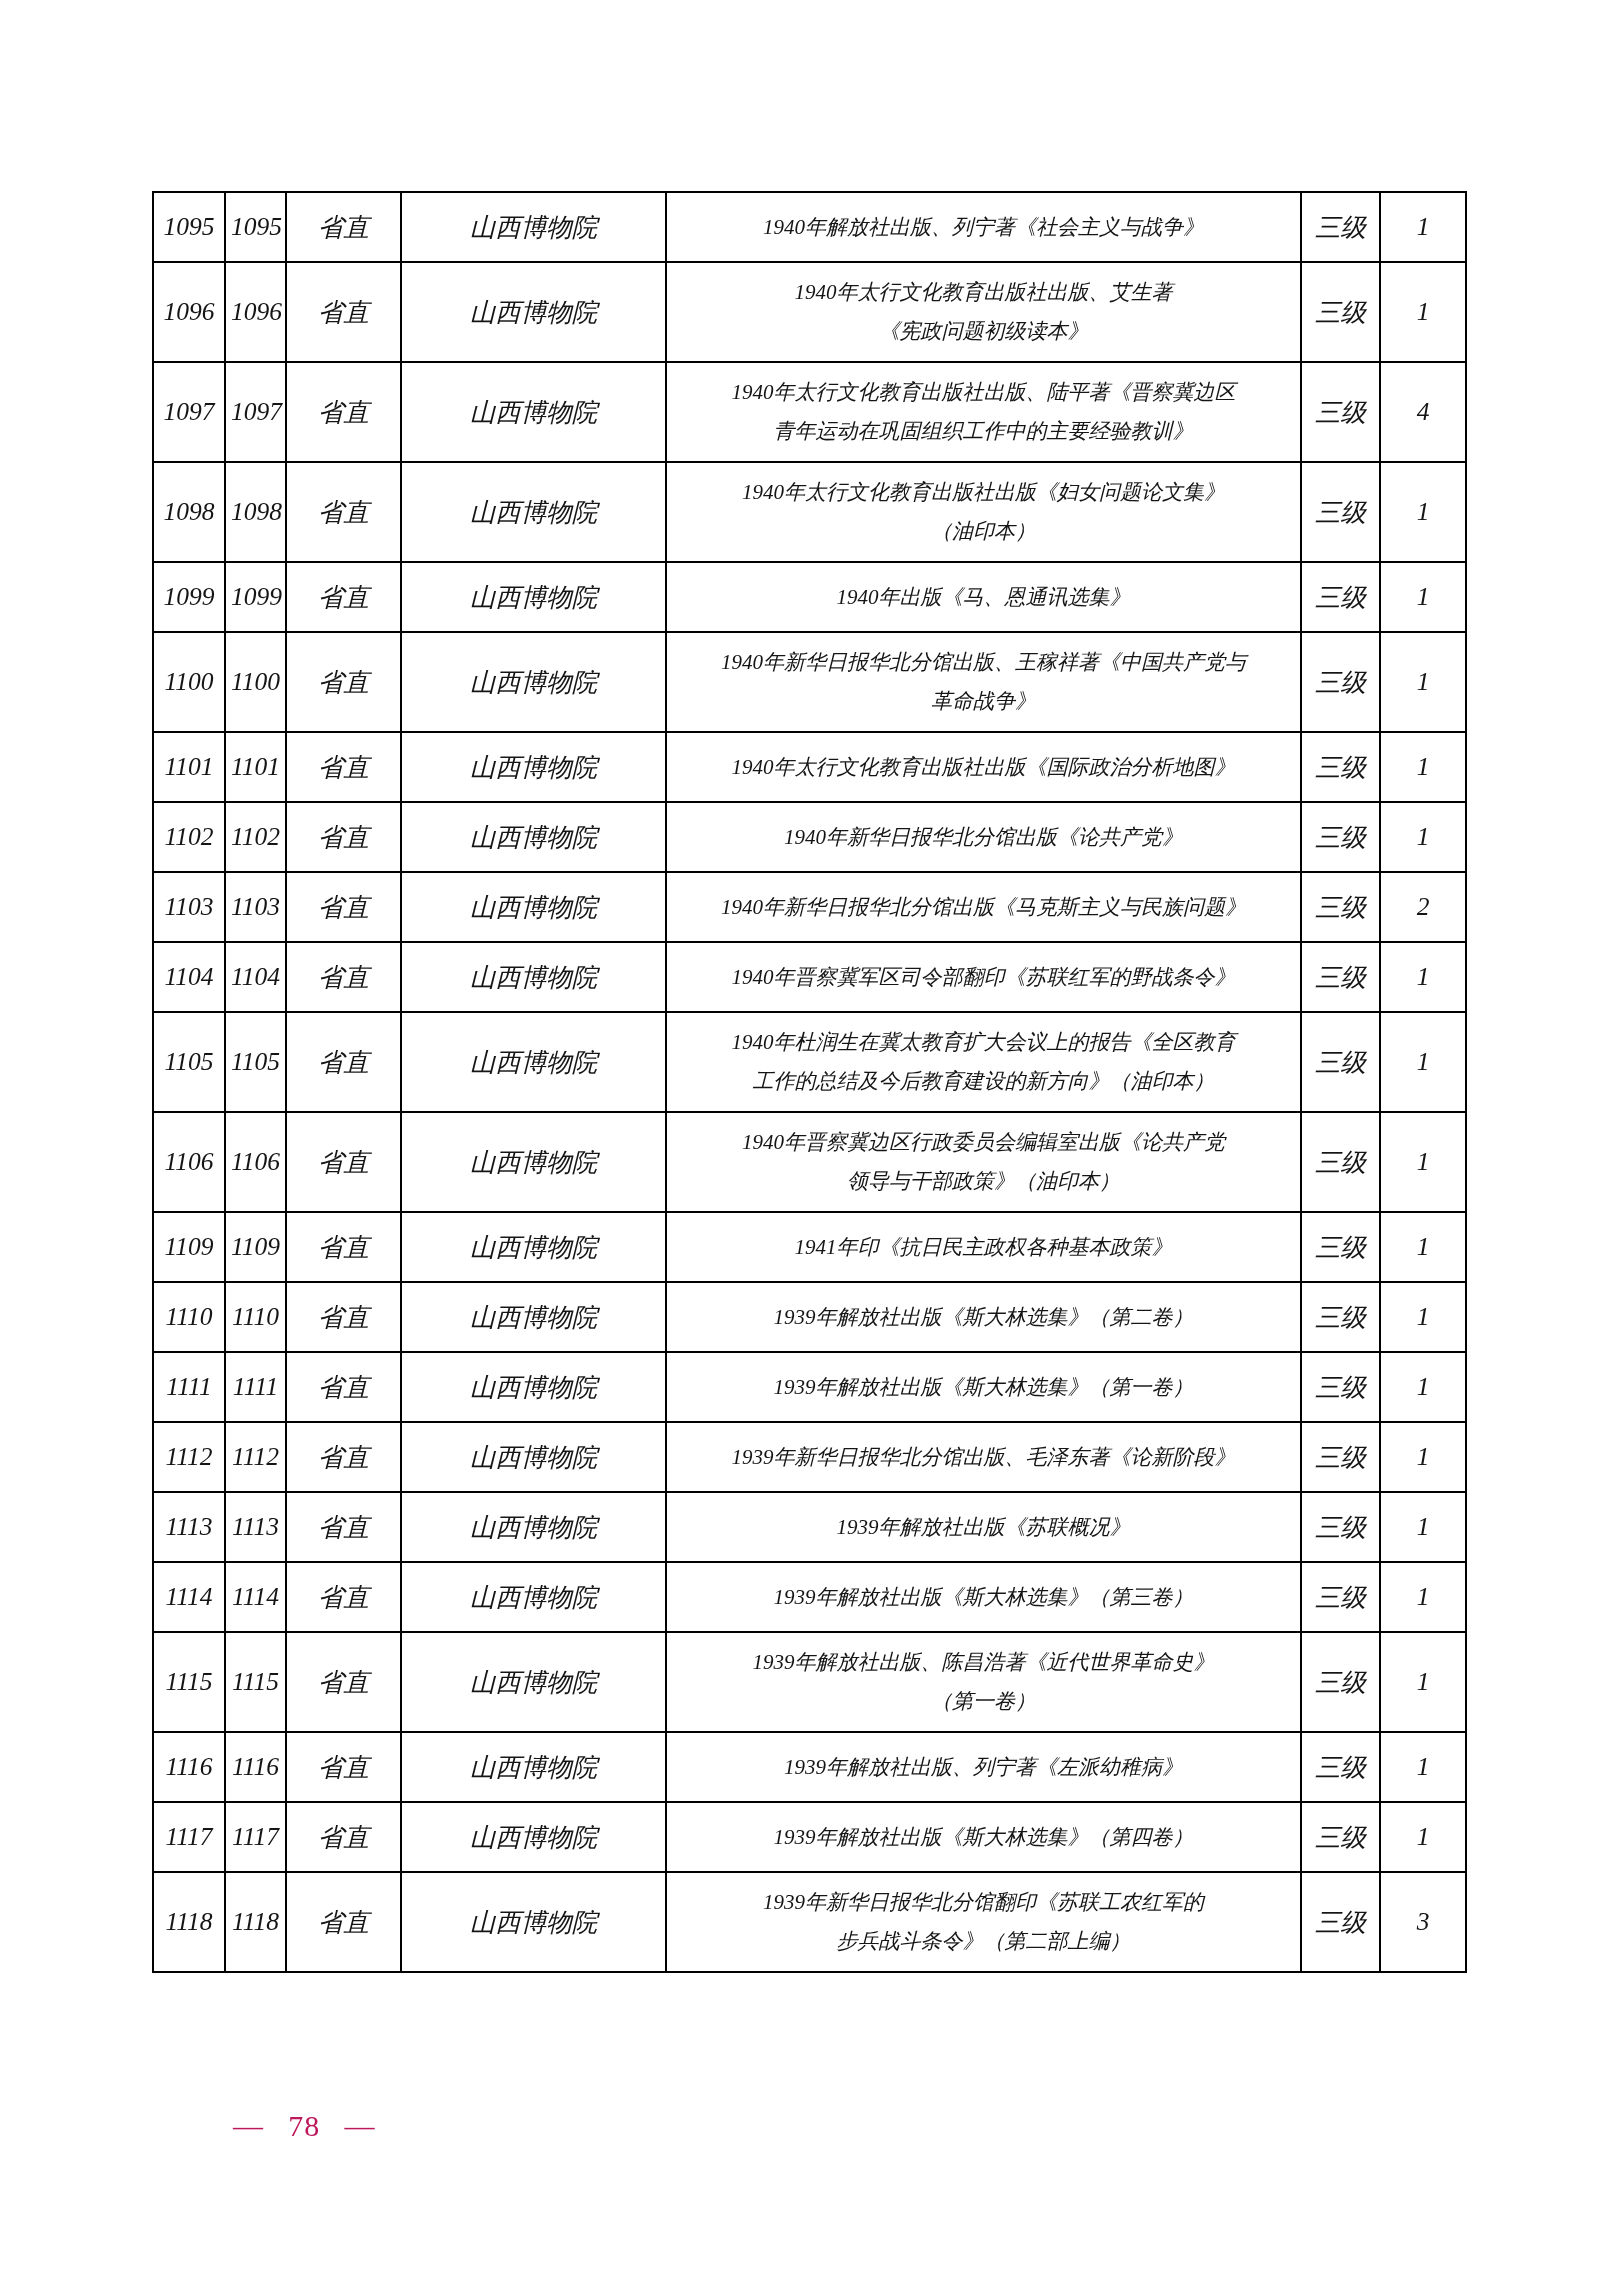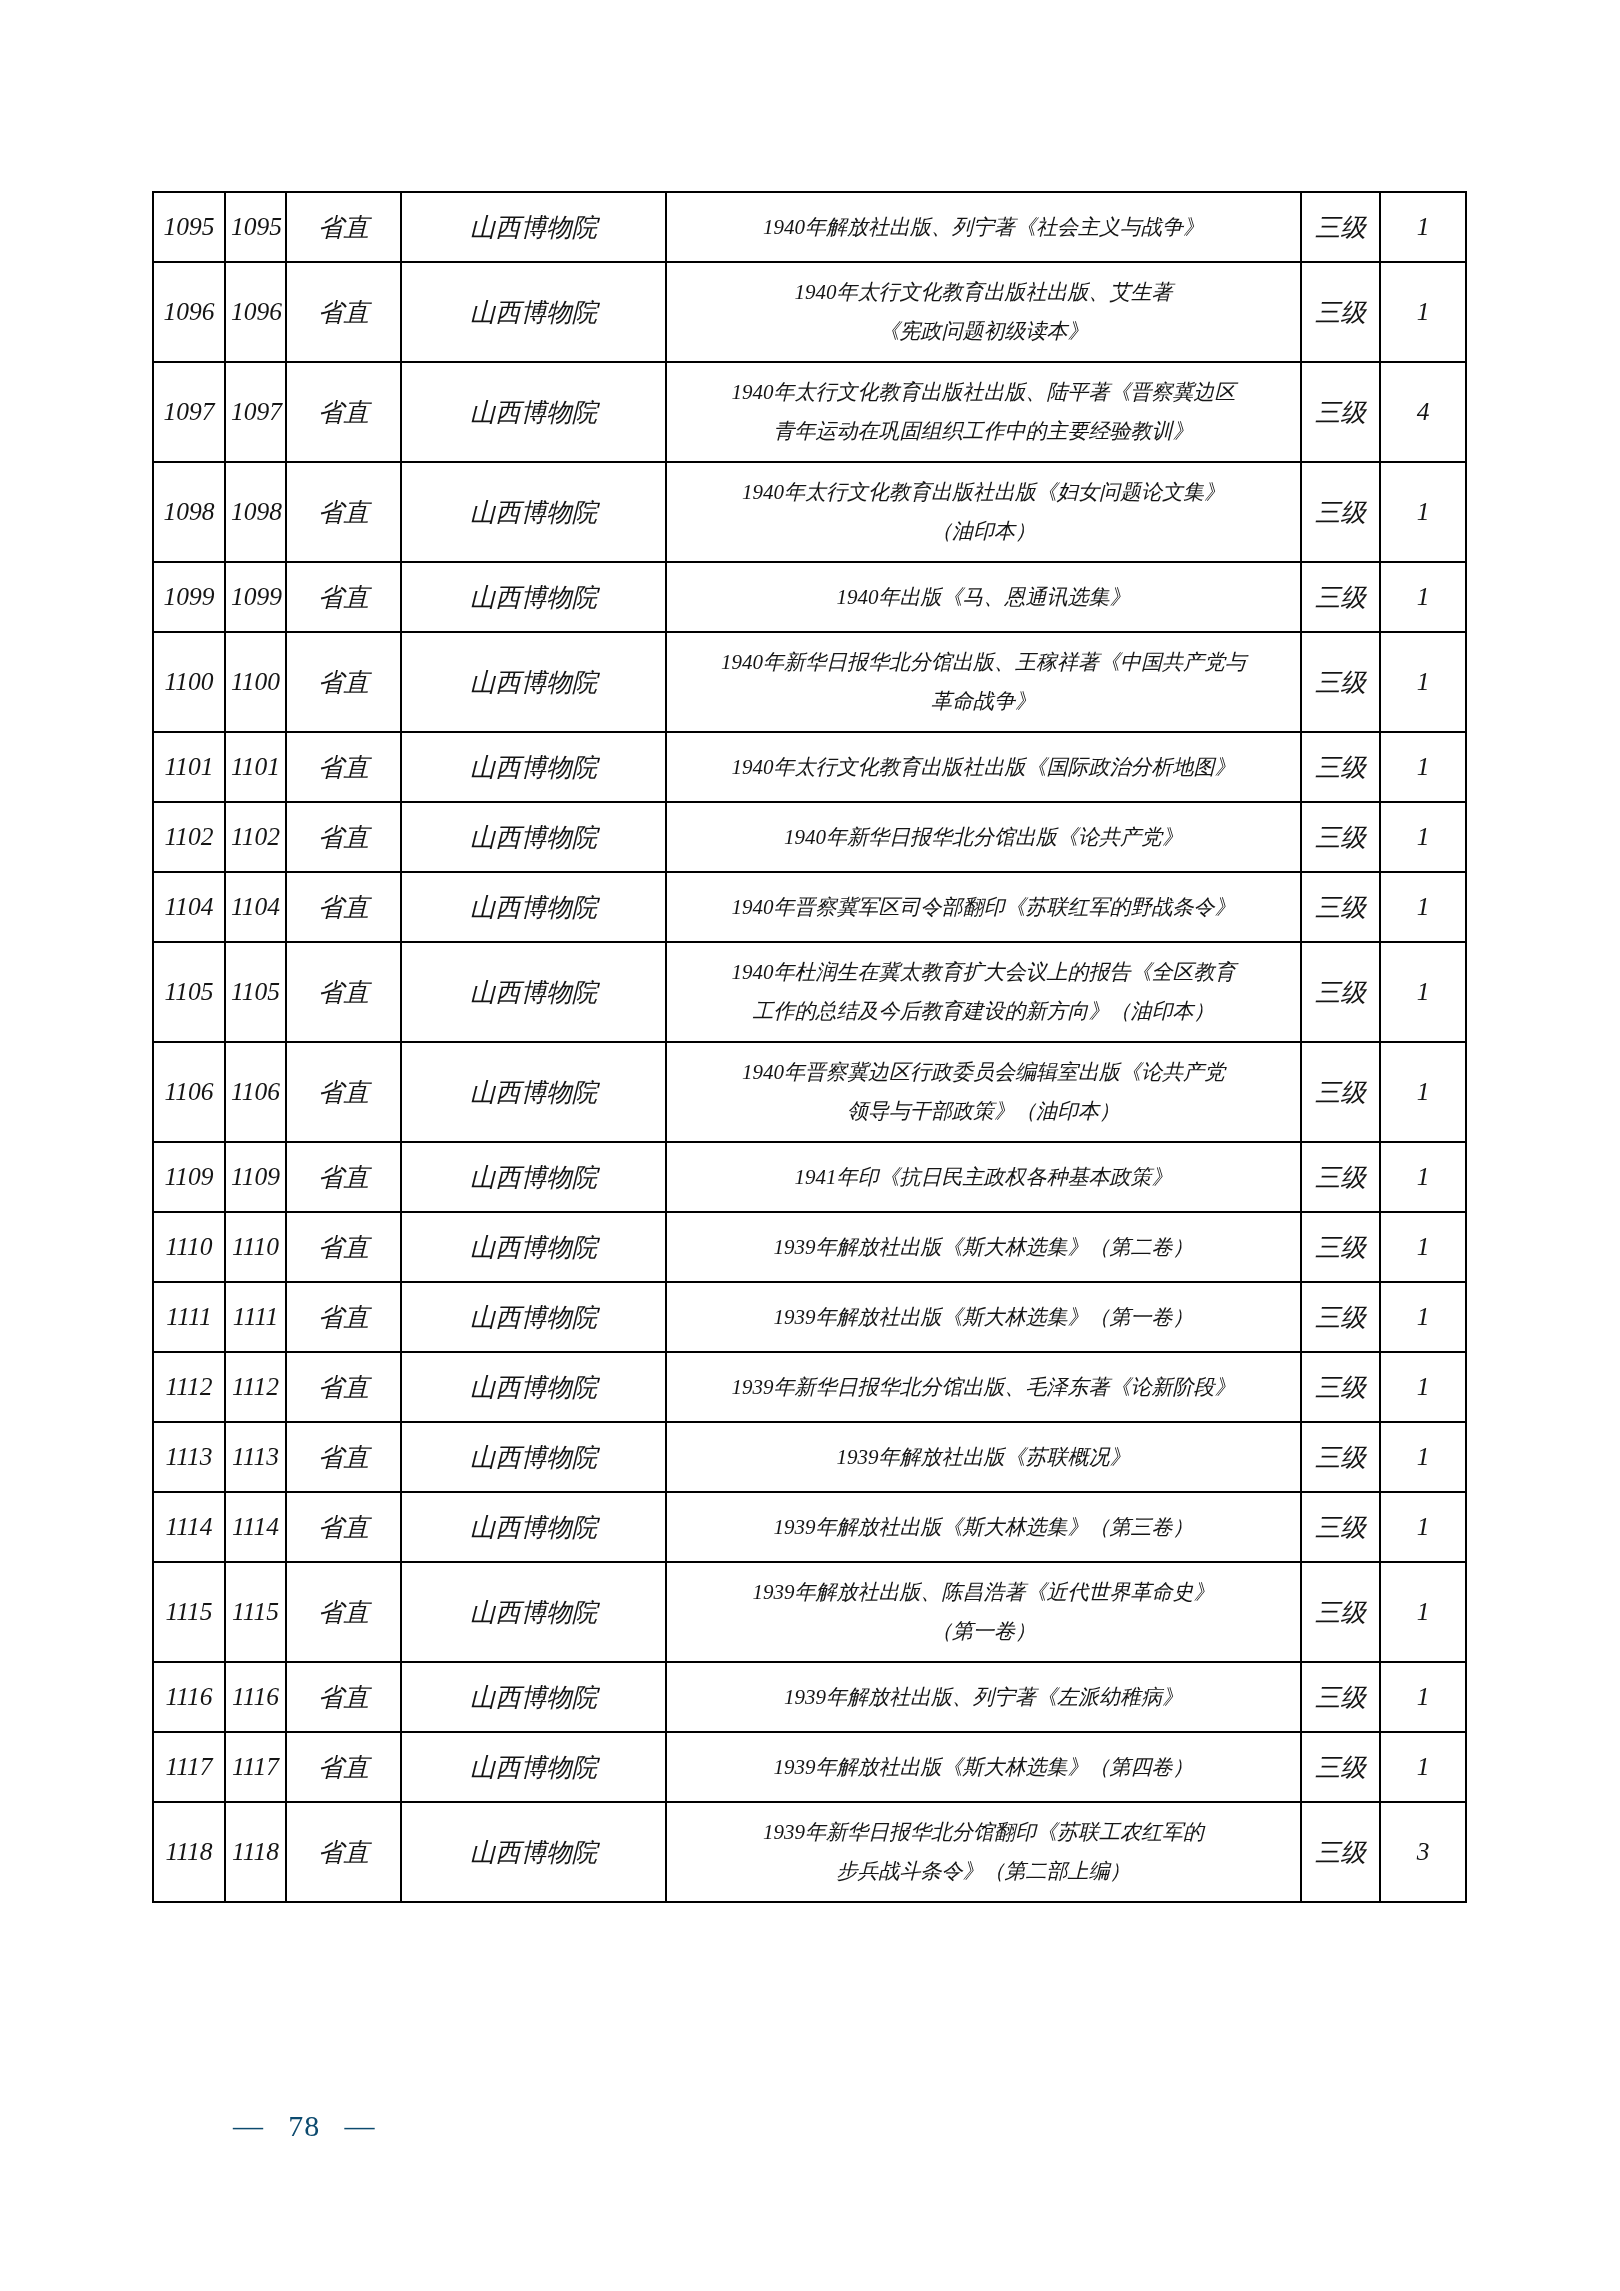--- a/index.html
+++ b/index.html
@@ -49,21 +49,21 @@
     line-height: 39px;
     white-space: nowrap;
   }
   .footer-page-number {
     position: absolute;
     left: 233px;
     top: 2109px;
     font-size: 30px;
     letter-spacing: 1px;
     word-spacing: 15.7px;
-    color: #0c4a6e;
+    color: #be185d;
   }
 </style>
 </head>
 <body>
 
 <div class="page">
 
   <table class="relic-table">
     <colgroup>
       <col style="width:72px">
@@ -161,20 +161,31 @@
     <td class="c-seq2">1102</td>
     <td class="c-aff">省直</td>
     <td class="c-unit">山西博物院</td>
     <td class="c-name">
             <div class="name-line">1940年新华日报华北分馆出版《论共产党》</div>
           </td>
     <td class="c-grade">三级</td>
     <td class="c-qty">1</td>
   </tr>
         <tr class="h1">
+    <td class="c-seq">1103</td>
+    <td class="c-seq2">1103</td>
+    <td class="c-aff">省直</td>
+    <td class="c-unit">山西博物院</td>
+    <td class="c-name">
+            <div class="name-line">1940年新华日报华北分馆出版《马克斯主义与民族问题》</div>
+          </td>
+    <td class="c-grade">三级</td>
+    <td class="c-qty">2</td>
+  </tr>
+        <tr class="h1">
     <td class="c-seq">1104</td>
     <td class="c-seq2">1104</td>
     <td class="c-aff">省直</td>
     <td class="c-unit">山西博物院</td>
     <td class="c-name">
             <div class="name-line">1940年晋察冀军区司令部翻印《苏联红军的野战条令》</div>
           </td>
     <td class="c-grade">三级</td>
     <td class="c-qty">1</td>
   </tr>

